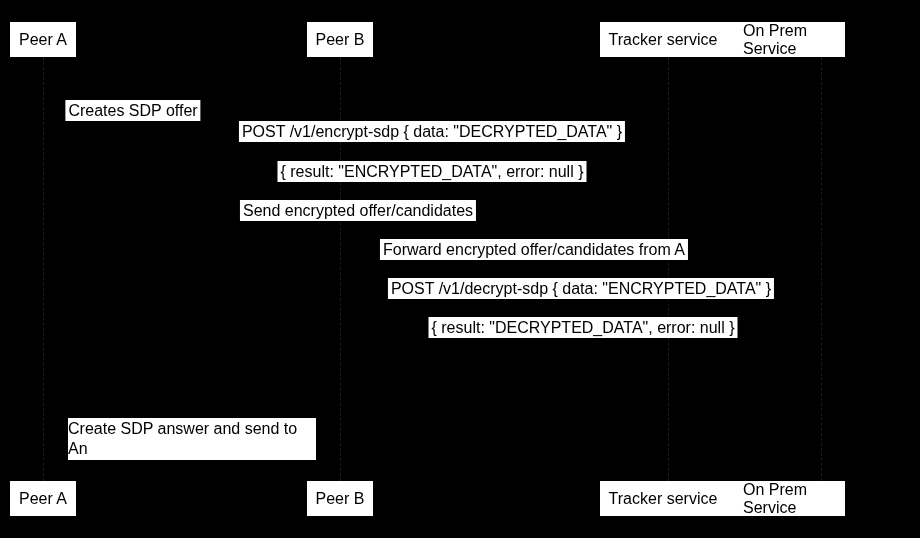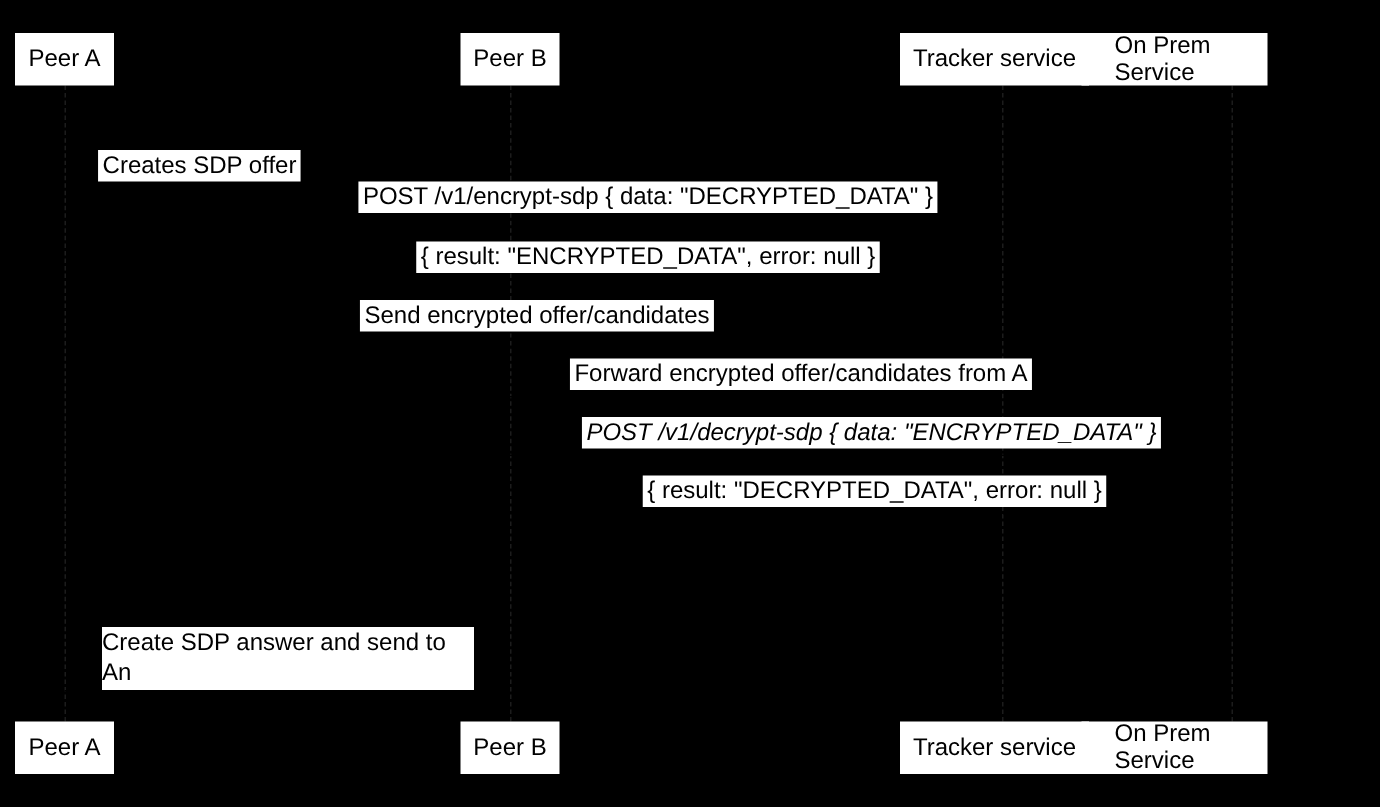--- a/index.html
+++ b/index.html
@@ -69,21 +69,21 @@
     font-size: 16px;
     line-height: 21px;
     padding: 0 3px;
     white-space: nowrap;
   }
   .m1 { left: 133px; top: 84px; margin-top: 16px;  }
   .m2 { left: 432px; top: 121px; text-align: right; }
   .m3 { left: 432px; top: 161px; }
   .m4 { left: 358px; top: 200px; }
   .m5 { left: 505px; top: 239px; margin-left: 29px; }
-  .m6 { left: 581px; top: 278px; font-style: italic; }
+  .m6 { left: 581px; top: 278px; }
   .m7 { left: 583px; top: 317px; }
   .m8 { left: 195px; top: 365px; }
   
   .m9 {
     left: 192px; top: 418px;
     width: 248px;
     white-space: normal;
     text-align: left;
     line-height: 20px;
     padding: 1px 0;

